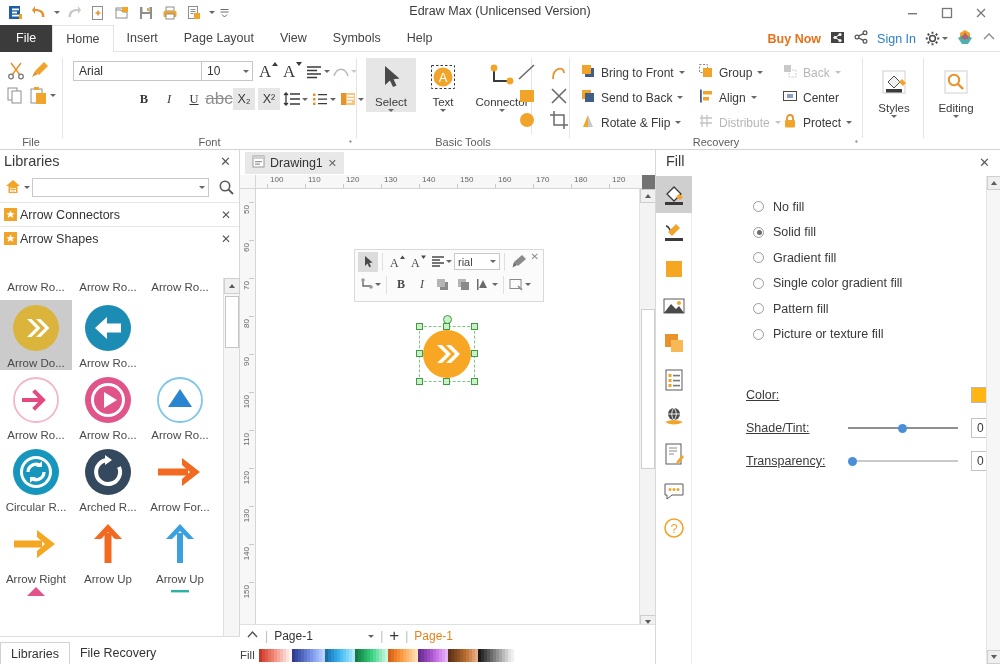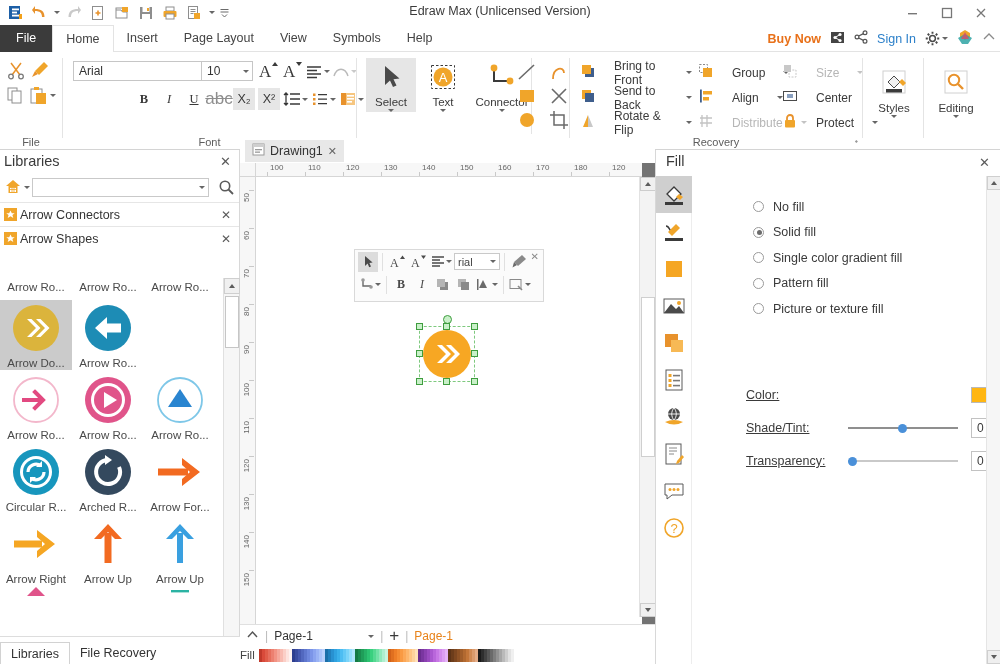--- a/index.html
+++ b/index.html
@@ -43,21 +43,21 @@
   .fbtn { display:inline-flex; align-items:center; justify-content:center; width:22px;height:22px; font-size:12.5px; color:#3a3a3a; }
   .fbtn.on { background:#e6e6e6; }
   .combo { border:1px solid #c6c6c6; background:#fff; height:20px; display:inline-flex; align-items:center; padding:0 3px 0 5px; font-size:12px; color:#333; }
   .combo .cv { flex:1; overflow:hidden; white-space:nowrap; }
 
   .bigbtn { width:50px; text-align:center; }
   .bigbtn .bi { height:38px; display:flex; align-items:center; justify-content:center; }
   .bigbtn .bl { font-size:11.5px; color:#3a3a3a; }
   .bigbtn .bc { margin-top:1px; }
 
-  .arritem { display:flex; align-items:center; gap:18px; height:25px; font-size:12px; color:#3a3a3a; }
+  .arritem { display:flex; align-items:center; gap:5px; height:25px; font-size:12px; color:#3a3a3a; }
   .arritem.dim { color:#b6b6b6; }
 
   
   .libpanel { position:absolute; left:0; top:150px; width:240px; height:514px; background:#fff; border-right:1px solid #d8d8d8; }
   .lib-head { position:relative; height:26px; }
   .lib-title { position:absolute; left:4px; top:3px; font-size:14.5px; color:#3a3a3a; }
   .lib-x { position:absolute; right:8px; top:4px; color:#5a5a5a; font-size:13px; }
   .lib-search { position:relative; height:26px; }
   .lib-search .home { position:absolute; left:4px; top:2px; display:flex; align-items:center; gap:2px; }
   .lib-search .sfield { position:absolute; left:32px; top:2px; width:177px; height:19px; border:1px solid #c9c9c9; background:#fff; display:flex; align-items:center; }
@@ -77,21 +77,21 @@
   .scell.sel .sname { background:#cbcbcb; }
   .libscroll { position:absolute; right:0; top:128px; width:16px; height:468px; background:#f6f6f6; border-left:1px solid #e0e0e0; }
   .libscroll .sbtn { width:16px;height:16px; background:#f0f0f0; border:1px solid #cfcfcf; display:flex;align-items:center;justify-content:center; }
   .libscroll .sthumb { position:absolute; top:18px; left:1px; width:14px; height:52px; background:#fff; border:1px solid #c6c6c6; }
 
   .libfoot { position:absolute; left:0; bottom:0; width:240px; height:28px; border-top:1px solid #ddd; background:#fff; display:flex; align-items:flex-end; }
   .libtab { height:22px; line-height:22px; padding:0 10px; font-size:12.5px; color:#333; }
   .libtab.active { border:1px solid #d2d2d2; border-bottom:none; background:#fff; }
 
   
-  .docarea { position:absolute; left:240px; top:138px; width:415px; height:514px; background:#737373; }
+  .docarea { position:absolute; left:240px; top:150px; width:415px; height:514px; background:#737373; }
   .doctabbar { position:absolute; left:0; top:0; width:415px; height:25px; background:#fff; }
   .doctab { position:absolute; left:5px; top:2px; height:22px; background:#e8e8e8; display:flex; align-items:center; gap:5px; padding:0 7px; font-size:12.5px; color:#333; }
   .canvaswrap { position:absolute; left:0; top:25px; width:415px; height:489px; }
   .rulerh { position:absolute; left:16px; top:0; width:386px; height:14px; background:#f7f7f7; border-bottom:1px solid #d6d6d6; overflow:hidden; }
   .rulerv { position:absolute; left:0; top:14px; width:16px; height:455px; background:#f7f7f7; border-right:1px solid #d6d6d6; overflow:hidden; }
   .rtick { position:absolute; top:0; font-size:8px; color:#666; }
   .rtickv { position:absolute; left:2px; font-size:8px; color:#666; writing-mode:vertical-rl; transform:rotate(180deg); }
   .rulerh .tl { position:absolute; top:9px; width:1px; height:5px; background:#c9c9c9; }
   .rulerv .tl { position:absolute; left:9px; width:5px; height:1px; background:#c9c9c9; }
   .page { position:absolute; left:16px; top:14px; width:386px; height:455px; background:#fff; overflow:hidden; }
@@ -559,21 +559,21 @@
           <span class="caret" style="border-top-color:#c3c3c3"></span>
         </div>
       </div>
 
       <div style="position:absolute;left:212px;top:8px;width:78px">
         <div class="arritem dim">
           <span><svg width="16" height="16" viewBox="0 0 16 16">
                 <rect x="2" y="2" width="7" height="7" fill="#c8c8c8"></rect>
                 <rect x="7" y="7" width="7" height="7" fill="none" stroke="#c8c8c8" stroke-dasharray="2 1.3"></rect>
               </svg></span>
-          <span>Size</span>
+          <span>Back</span>
           <span class="caret" style="border-top-color:#c3c3c3"></span>
         </div>
         <div class="arritem">
           <span><svg width="16" height="16" viewBox="0 0 16 16">
                 <rect x="1.5" y="3.5" width="13" height="9" fill="none" stroke="#4a4a4a"></rect>
                 <rect x="5" y="6" width="6" height="4" fill="#8aa0c0"></rect>
               </svg></span>
           <span>Center</span>
         </div>
         <div class="arritem">
@@ -1219,20 +1219,24 @@
         <div class="ritem">
           <span class="radio"></span>
           <span>No fill</span>
         </div>
         <div class="ritem">
           <span class="radio on"></span>
           <span>Solid fill</span>
         </div>
         <div class="ritem">
           <span class="radio"></span>
+          <span>Gradient fill</span>
+        </div>
+        <div class="ritem">
+          <span class="radio"></span>
           <span>Single color gradient fill</span>
         </div>
         <div class="ritem">
           <span class="radio"></span>
           <span>Pattern fill</span>
         </div>
         <div class="ritem">
           <span class="radio"></span>
           <span>Picture or texture fill</span>
         </div>

